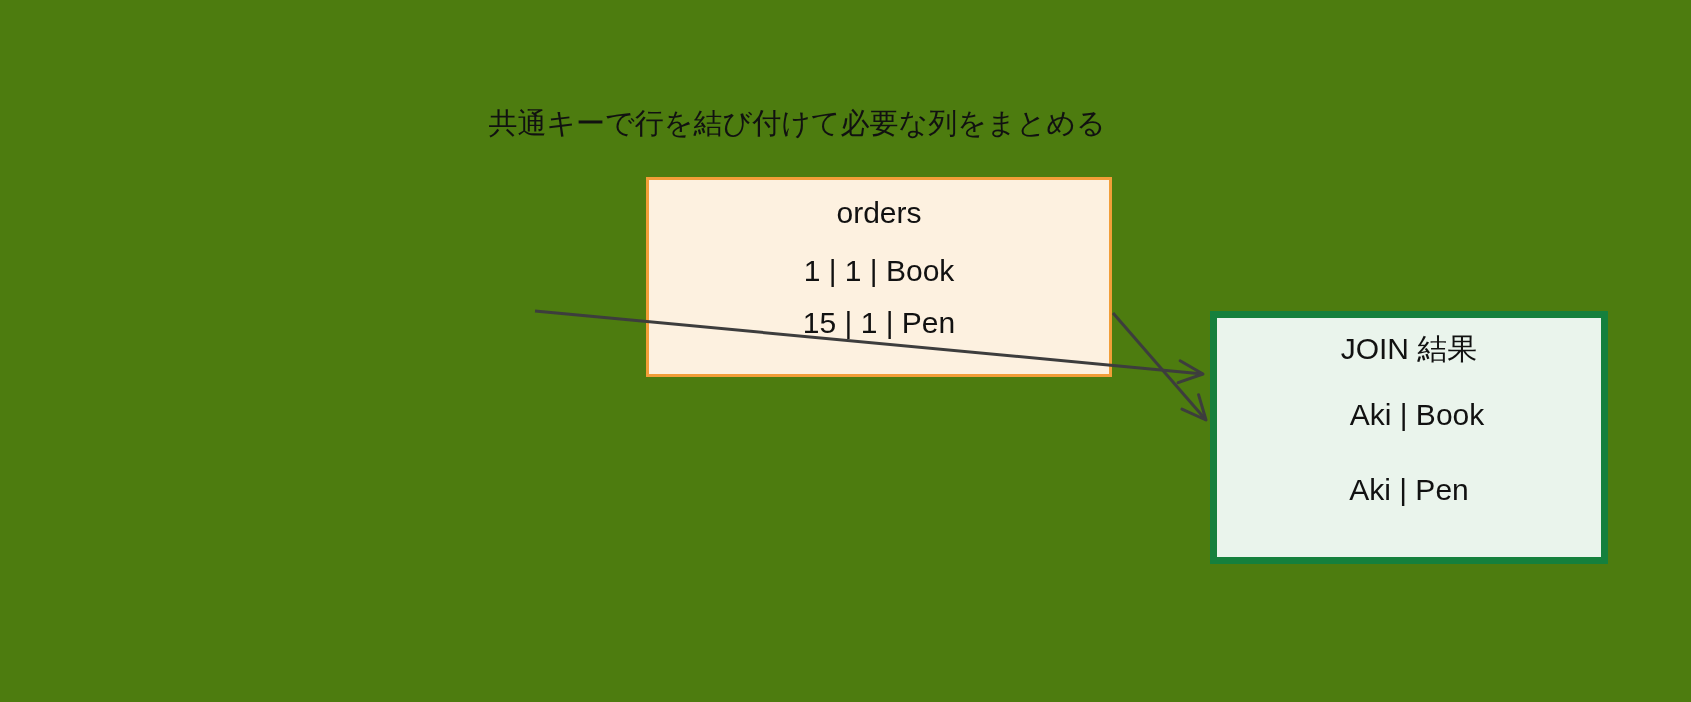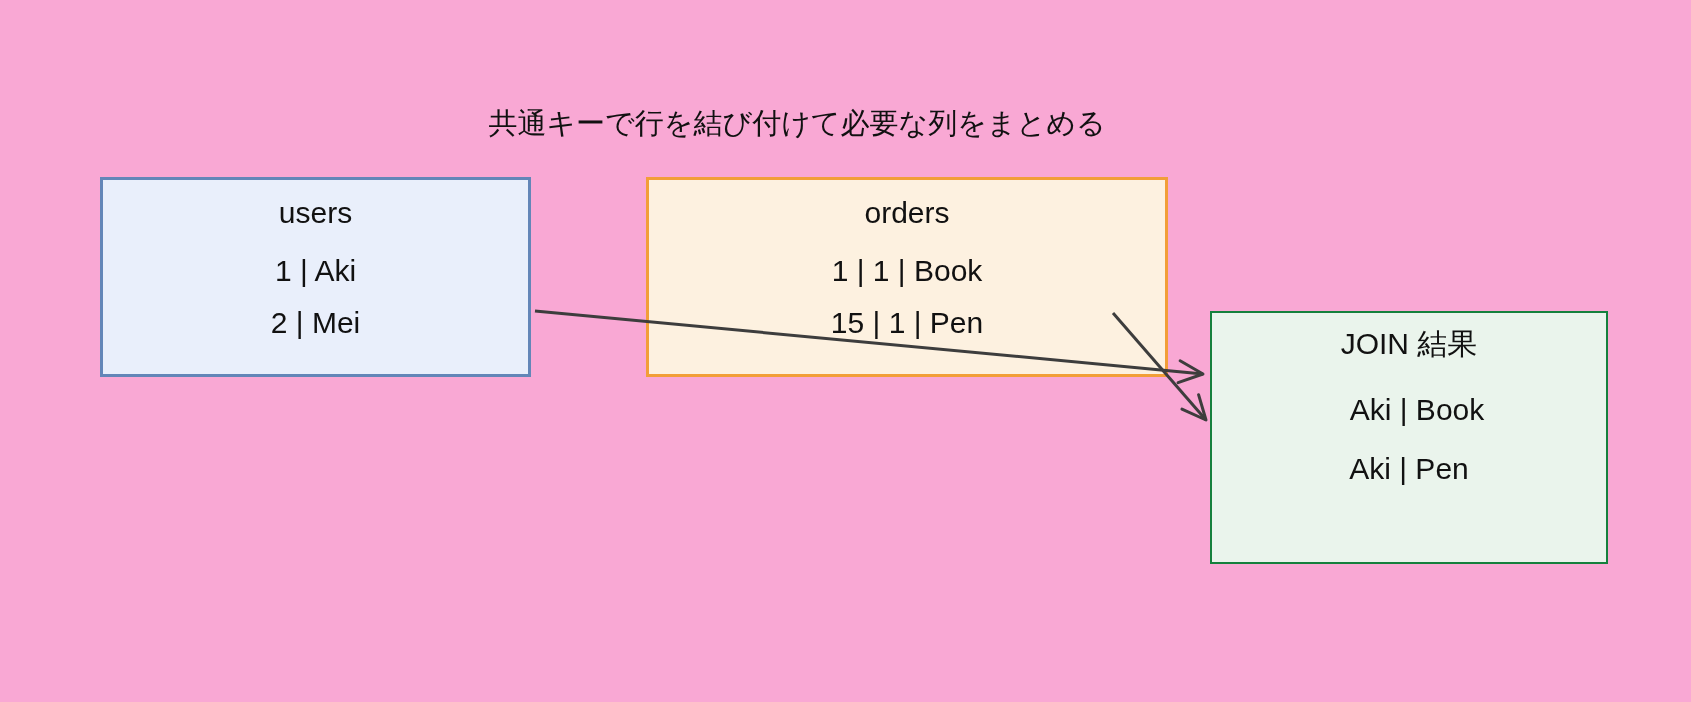--- a/index.html
+++ b/index.html
@@ -8,21 +8,21 @@
     background: #ffffff;
     width: 1691px;
     height: 702px;
     overflow: hidden;
     font-family: "Liberation Sans", "DejaVu Sans", sans-serif;
   }
   .canvas {
     position: relative;
     width: 1691px;
     height: 702px;
-    background: #f9a8d4;
+    background: #4d7c0f;
   }
   .title {
     position: absolute;
     left: 0;
     top: 104px;
     width: 1594px;
     text-align: center;
     font-size: 29px;
     line-height: 38px;
     color: #111111;
@@ -48,62 +48,57 @@
     top: 177px;
     width: 431px;
     height: 200px;
     background: #e9effb;
     border: 3px solid #6386b8;
     padding-top: 15px;
   }
   .box-orders {
     left: 646px;
     top: 177px;
-    width: 522px;
+    width: 466px;
     height: 200px;
     background: #fdf1e0;
     border: 3px solid #f29e38;
     padding-top: 15px;
   }
   .box-users .box-row:nth-of-type(2),
   .box-orders .box-row:nth-of-type(2) { margin-top: 22px; }
   .box-users .box-row:nth-of-type(3),
   .box-orders .box-row:nth-of-type(3) { margin-top: 16px; }
 
   .box-join {
     left: 1210px;
     top: 311px;
     width: 398px;
     height: 253px;
     background: #eaf4ec;
-    border: 2px solid #15803d;
+    border: 7px solid #15803d;
     padding-top: 13px;
   }
   .box-join .box-row:nth-of-type(2) { margin-top: 30px; padding-left: 16px; }
-  .box-join .box-row:nth-of-type(3) { margin-top: 23px; }
+  .box-join .box-row:nth-of-type(3) { margin-top: 39px; }
 
   .arrows {
     position: absolute;
     left: 0;
     top: 0;
     pointer-events: none;
   }
 </style>
 </head>
 <body>
 
 <div class="canvas">
 
   <div class="title">共通キーで行を結び付けて必要な列をまとめる</div>
 
-  <div class="box box-users">
-    <div class="box-label">users</div>
-    <div class="box-row">1 | Aki</div>
-    <div class="box-row">2 | Mei</div>
-  </div>
 
   <div class="box box-orders">
     <div class="box-label">orders</div>
     <div class="box-row">1 | 1 | Book</div>
     <div class="box-row">15 | 1 | Pen</div>
   </div>
 
   <div class="box box-join">
     <div class="box-label">JOIN 結果</div>
     <div class="box-row">Aki | Book</div>

